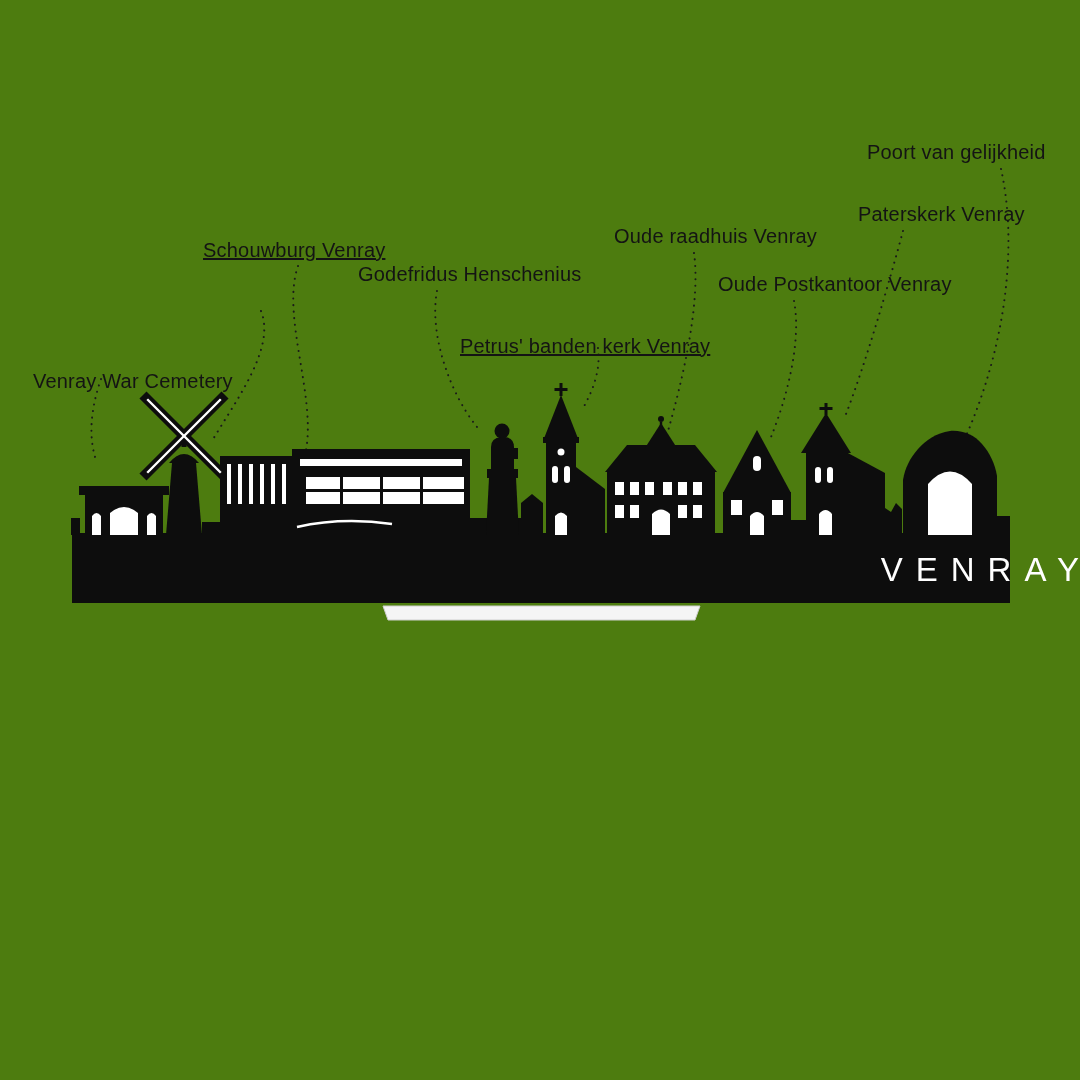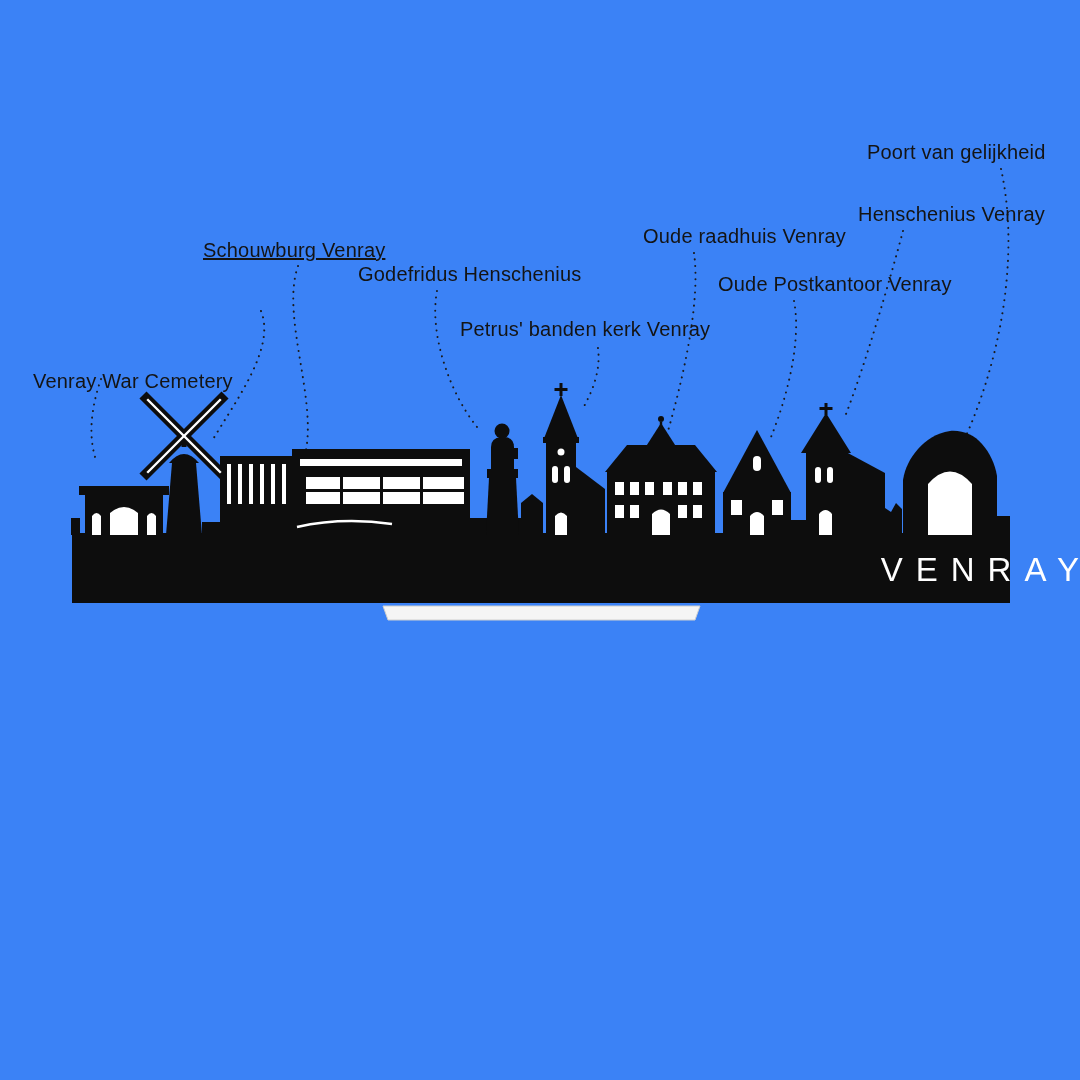--- a/index.html
+++ b/index.html
@@ -1,19 +1,19 @@
 <!DOCTYPE html>
 <html><head>
 <meta charset="utf-8">
 <style>
   html,body{margin:0;padding:0;background:#ffffff;}
   .canvas{
     position:relative;
     width:1080px;height:1080px;
-    background:#3b82f6;
+    background:#4d7c0f;
     overflow:hidden;
     font-family:"Liberation Sans",sans-serif;
   }
   .art{position:absolute;left:0;top:0;width:1080px;height:1080px;}
   .label{
     position:absolute;
     font-size:20px;
     line-height:1.15;
     color:#141414;
     white-space:nowrap;
@@ -179,23 +179,23 @@
       <rect x="340" y="477" width="3" height="27"></rect>
       <rect x="380" y="477" width="3" height="27"></rect>
       <rect x="420" y="477" width="3" height="27"></rect>
       <rect x="306" y="489" width="158" height="3"></rect>
     </g>
 
     <path d="M383 606 H700 L695 620 H388 Z" fill="#f5f5f5" stroke="#cfcfcf" stroke-width="1"></path>
   </svg>
 
   <div class="label" style="left:867px;top:141px;">Poort van gelijkheid</div>
-  <div class="label" style="left:858px;top:203px;">Henschenius Venray</div>
-  <div class="label" style="left:643px;top:225px;">Oude raadhuis Venray</div>
+  <div class="label" style="left:858px;top:203px;">Paterskerk Venray</div>
+  <div class="label" style="left:614px;top:225px;">Oude raadhuis Venray</div>
   <div class="label" style="left:203px;top:239px;text-decoration:underline;">Schouwburg Venray</div>
   <div class="label" style="left:358px;top:263px;">Godefridus Henschenius</div>
   <div class="label" style="left:718px;top:273px;">Oude Postkantoor Venray</div>
-  <div class="label" style="left:460px;top:318px;">Petrus' banden kerk Venray</div>
+  <div class="label" style="left:460px;top:335px;text-decoration:underline;">Petrus' banden kerk Venray</div>
   <div class="label" style="left:33px;top:354px;margin-top:16px;">Venray War Cemetery</div>
 
   <div class="city-name">VENRAY</div>
 
 </div>
 
 </body></html>

